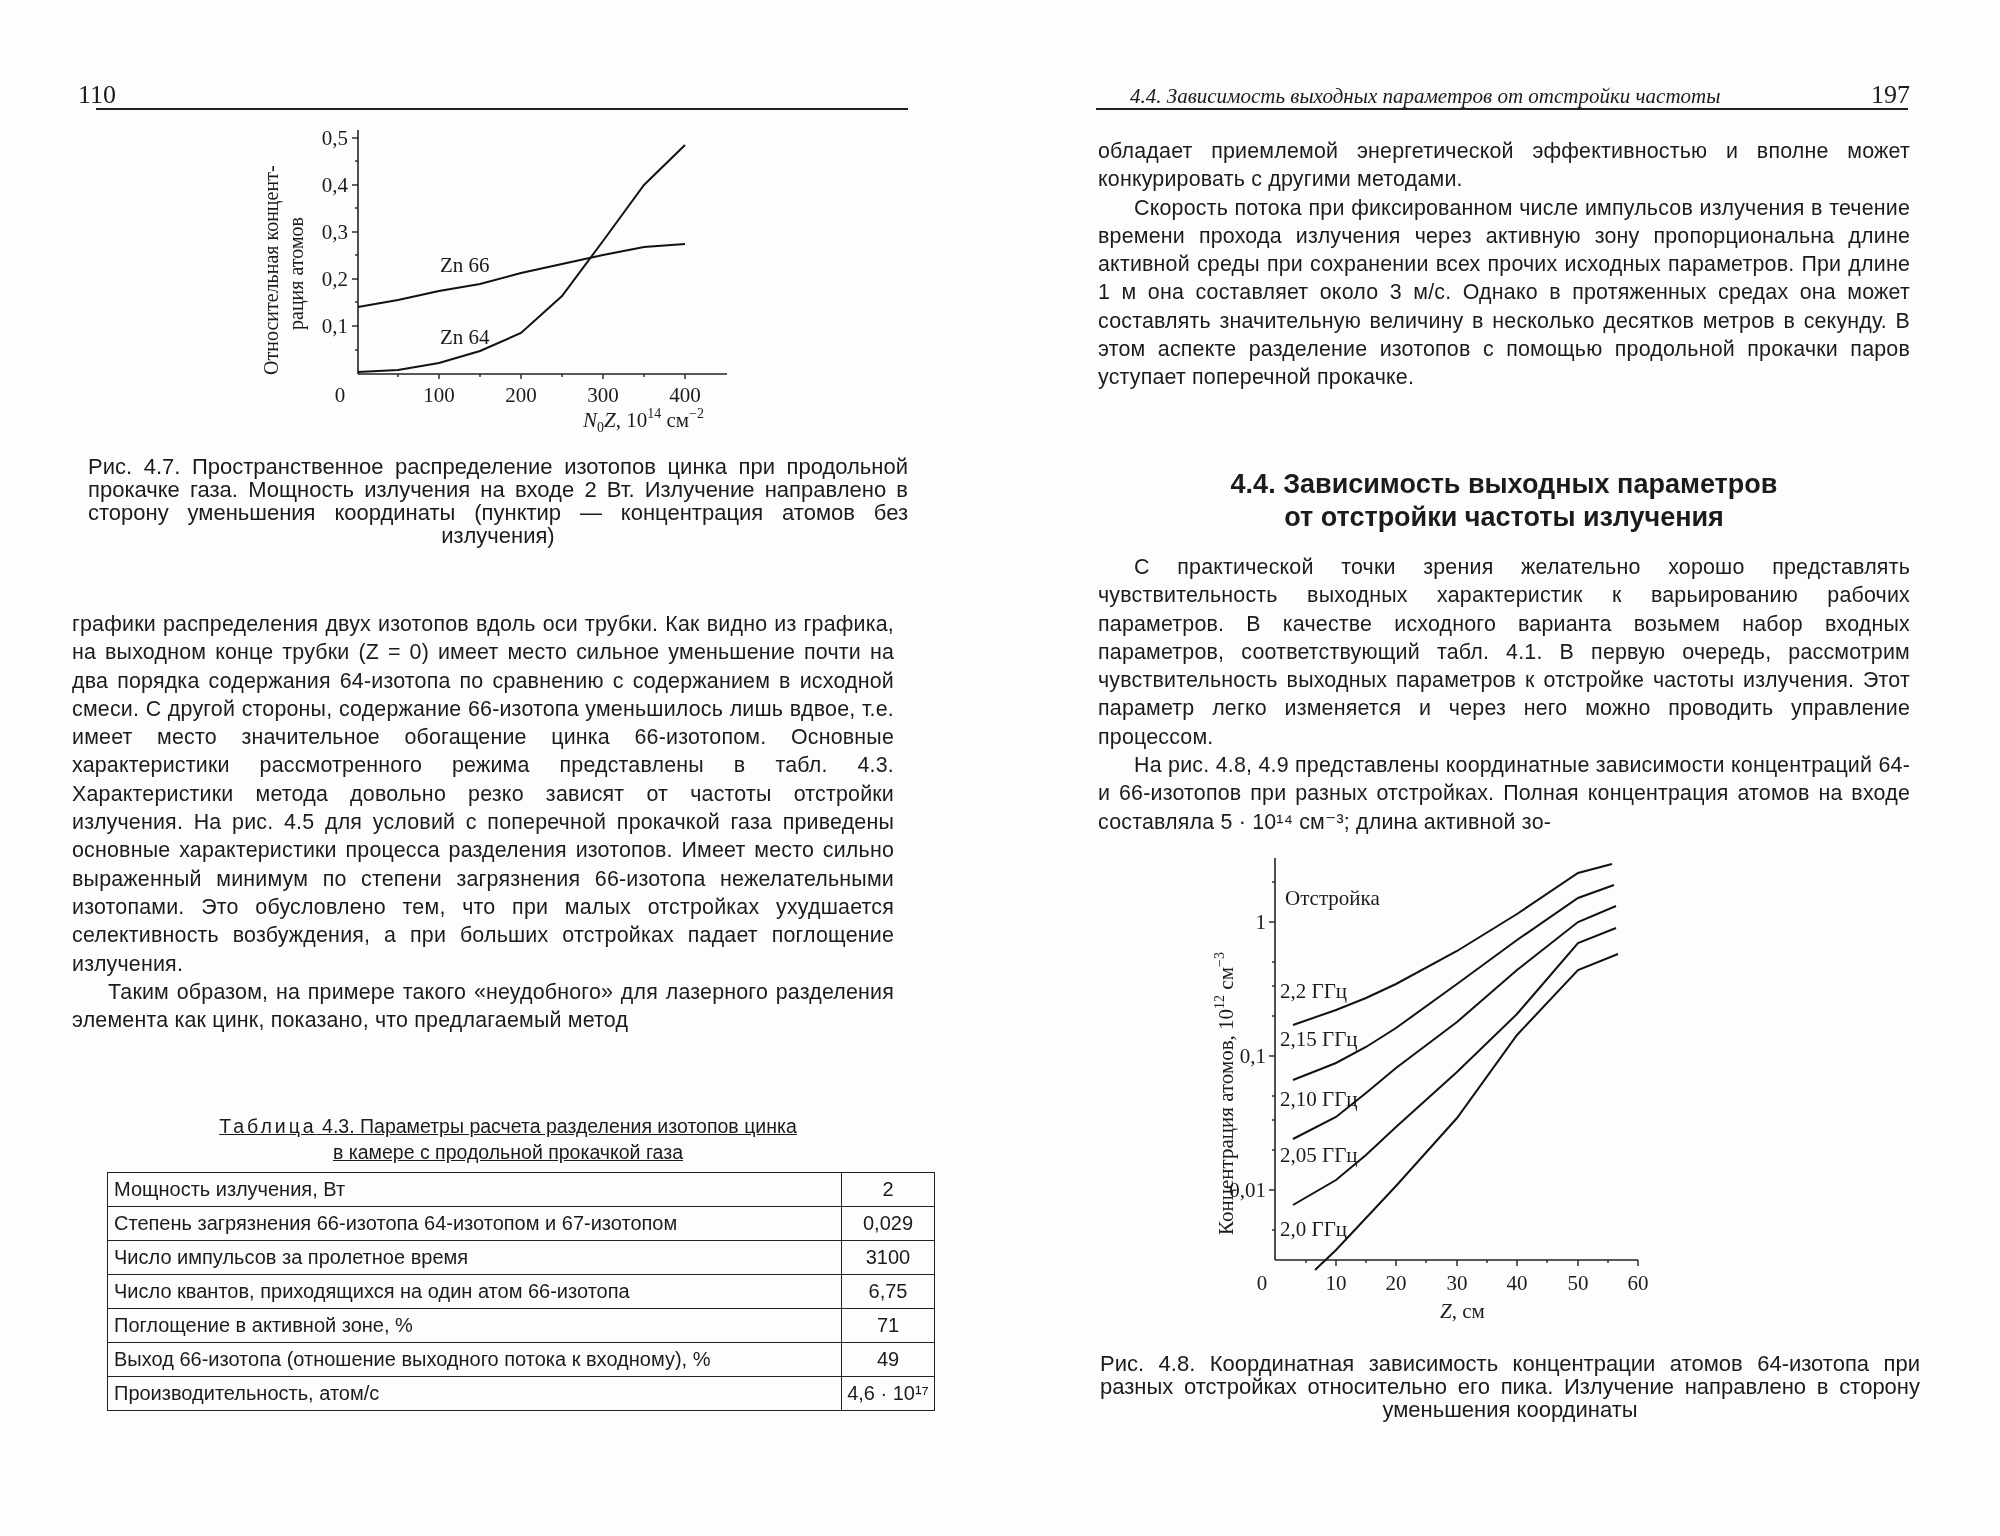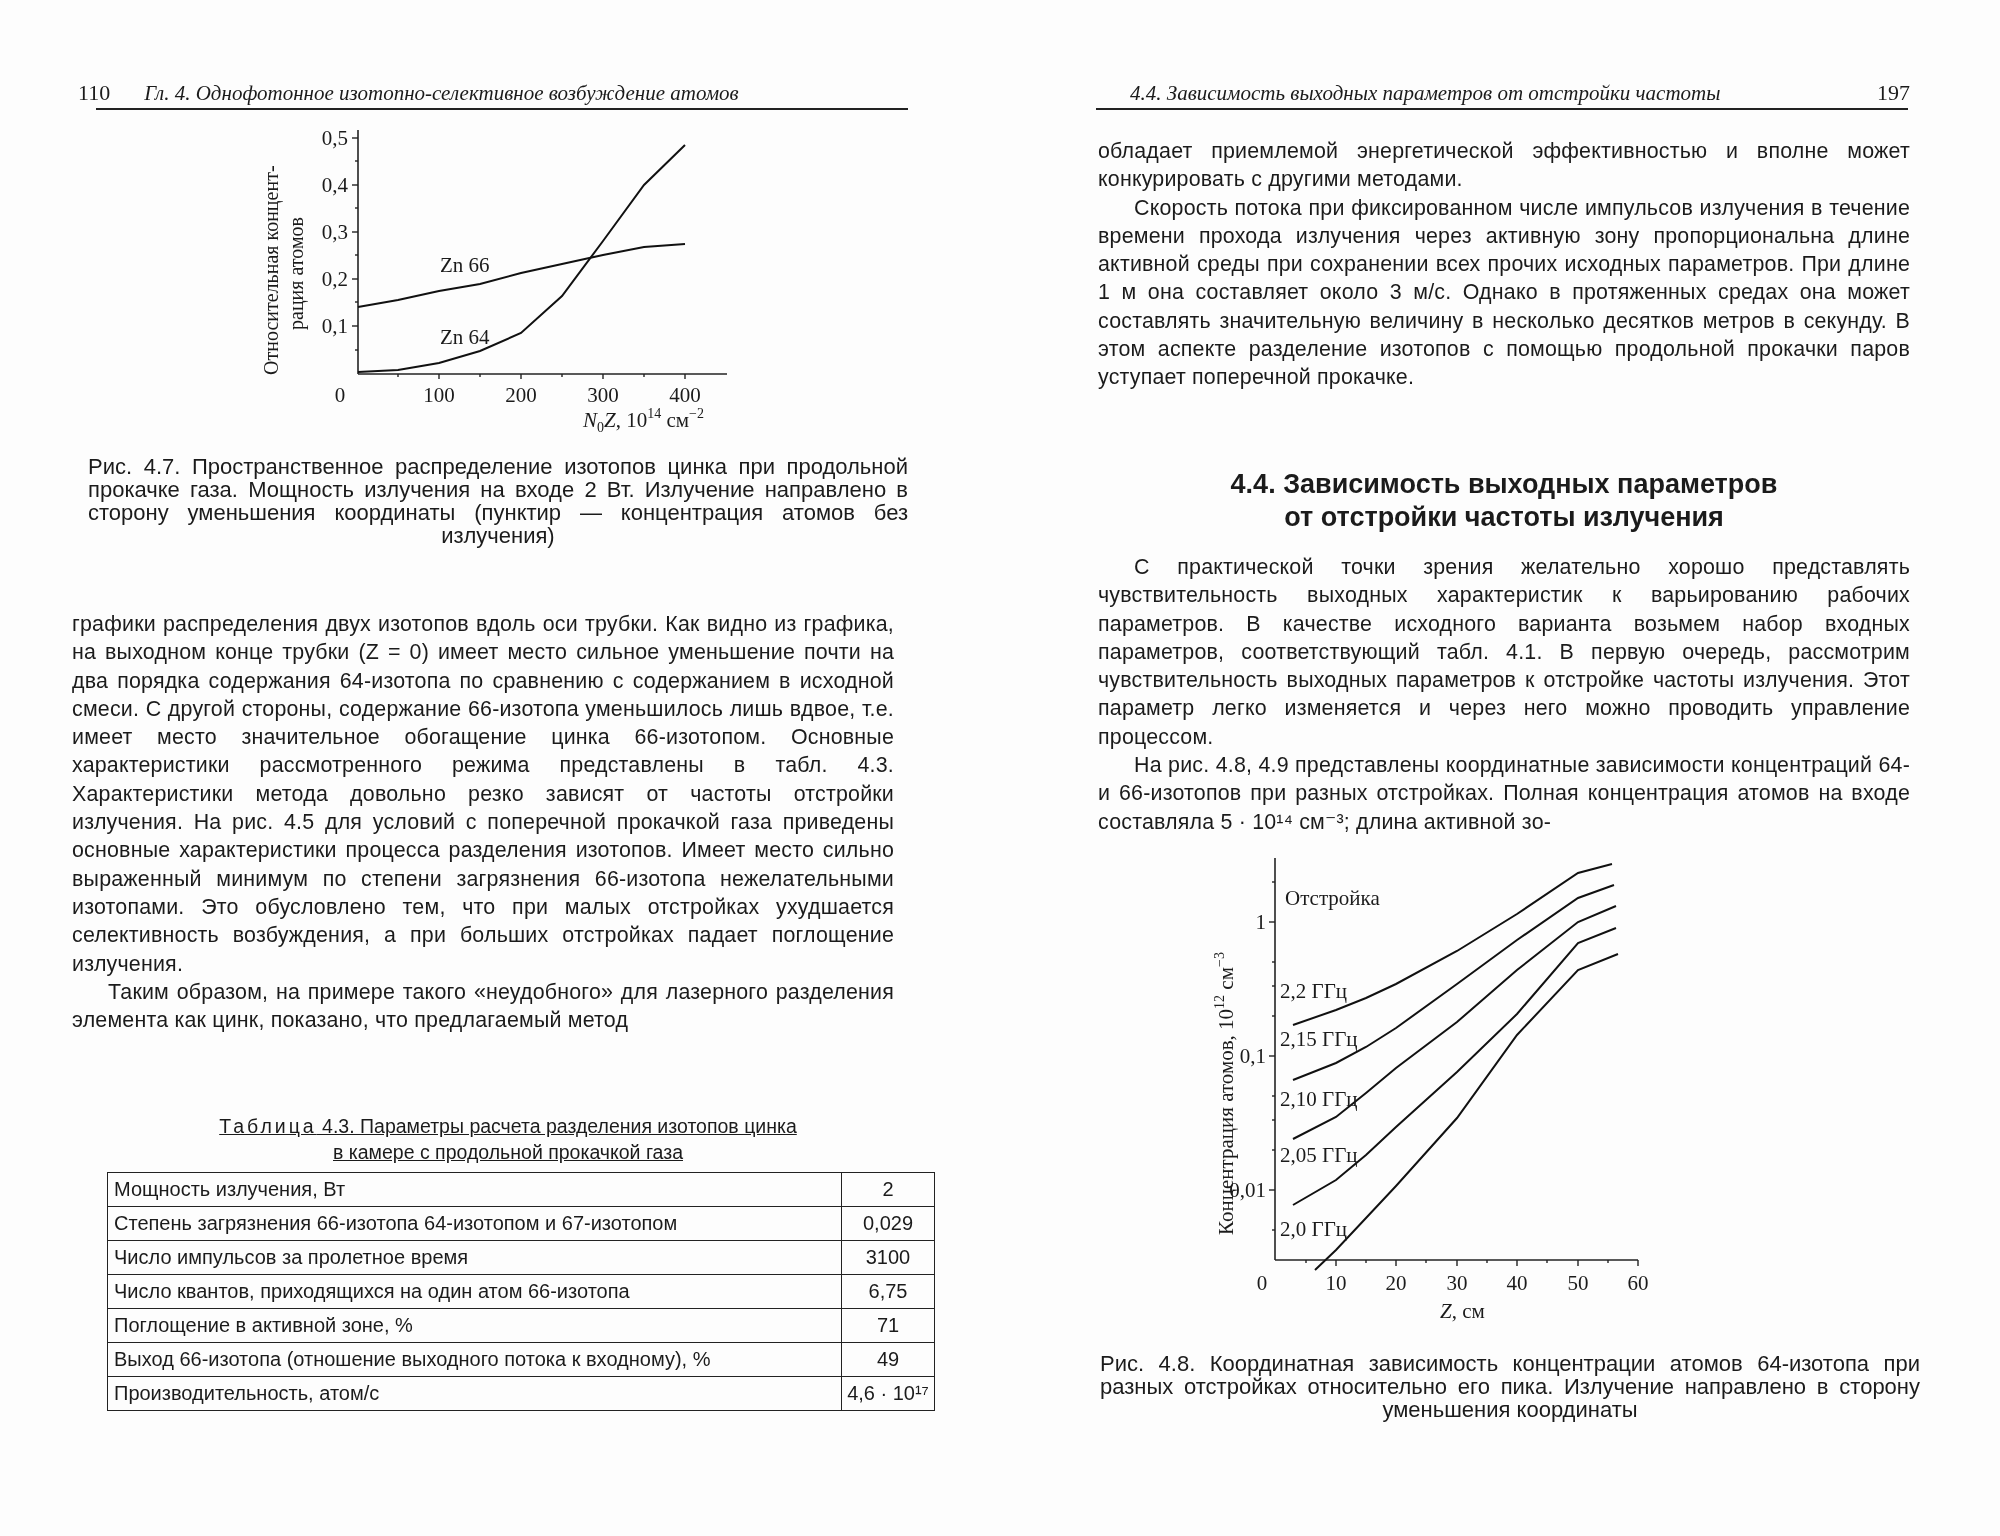--- a/index.html
+++ b/index.html
@@ -1,21 +1,21 @@
 <!DOCTYPE html>
 <html><head>
 <meta charset="utf-8">
 <style>
   html, body { margin: 0; padding: 0; background: #fdfdfd; }
   body { width: 2000px; height: 1536px; position: relative; overflow: hidden;
          font-family: "Liberation Serif", "DejaVu Serif", serif; color: #1b1b1b; }
   .abs { position: absolute; }
   .running-head { font-style: italic; font-size: 21px; display: flex; align-items: baseline; }
   .rh-line { position: absolute; height: 2px; background: #222; }
-  .pagenum { font-style: normal; font-size: 22px; }
+  .pagenum { font-style: normal; font-size: 26px; }
   .para { font-family: "Liberation Sans", "DejaVu Sans", sans-serif; font-size: 21.4px;
           line-height: 28.3px; text-align: justify; letter-spacing: 0.2px; }
   .para p { margin: 0; }
   .para p.indent { text-indent: 36px; }
   .caption { font-family: "Liberation Sans", "DejaVu Sans", sans-serif; font-size: 22px;
              line-height: 23px; text-align: justify; text-align-last: center; }
   .section-title { font-family: "Liberation Sans", "DejaVu Sans", sans-serif; font-weight: bold;
                    font-size: 27px; line-height: 33px; text-align: center; }
   table.params { border-collapse: collapse; font-family: "Liberation Sans", "DejaVu Sans", sans-serif;
                  font-size: 20px; }
@@ -24,21 +24,20 @@
   .tbl-title { font-family: "Liberation Sans", "DejaVu Sans", sans-serif; font-size: 19.5px;
                line-height: 26px; text-align: center; }
   .spaced { letter-spacing: 3px; }
   svg text { font-family: "Liberation Serif", "DejaVu Serif", serif; fill: #1b1b1b; }
 </style>
 </head>
 <body>
 
 <div class="abs running-head" style="left:78px; top:80px; width:820px;">
   <span class="pagenum">110</span>
-  <span style="margin-left:34px;">Гл. 4. Однофотонное изотопно-селективное возбуждение атомов</span>
 </div>
 <div class="rh-line" style="left:96px; top:108px; width:812px;"></div>
 
 <svg class="abs" style="left:240px; top:120px;" width="520" height="320">
   <g>
     <text transform="translate(38,255) rotate(-90)" font-size="20">Относительная концент-</text>
     <text transform="translate(63,210) rotate(-90)" font-size="20">рация атомов</text>
   </g>
 
   <line x1="118" y1="10" x2="118" y2="254" stroke="#222" stroke-width="1.6"></line>

